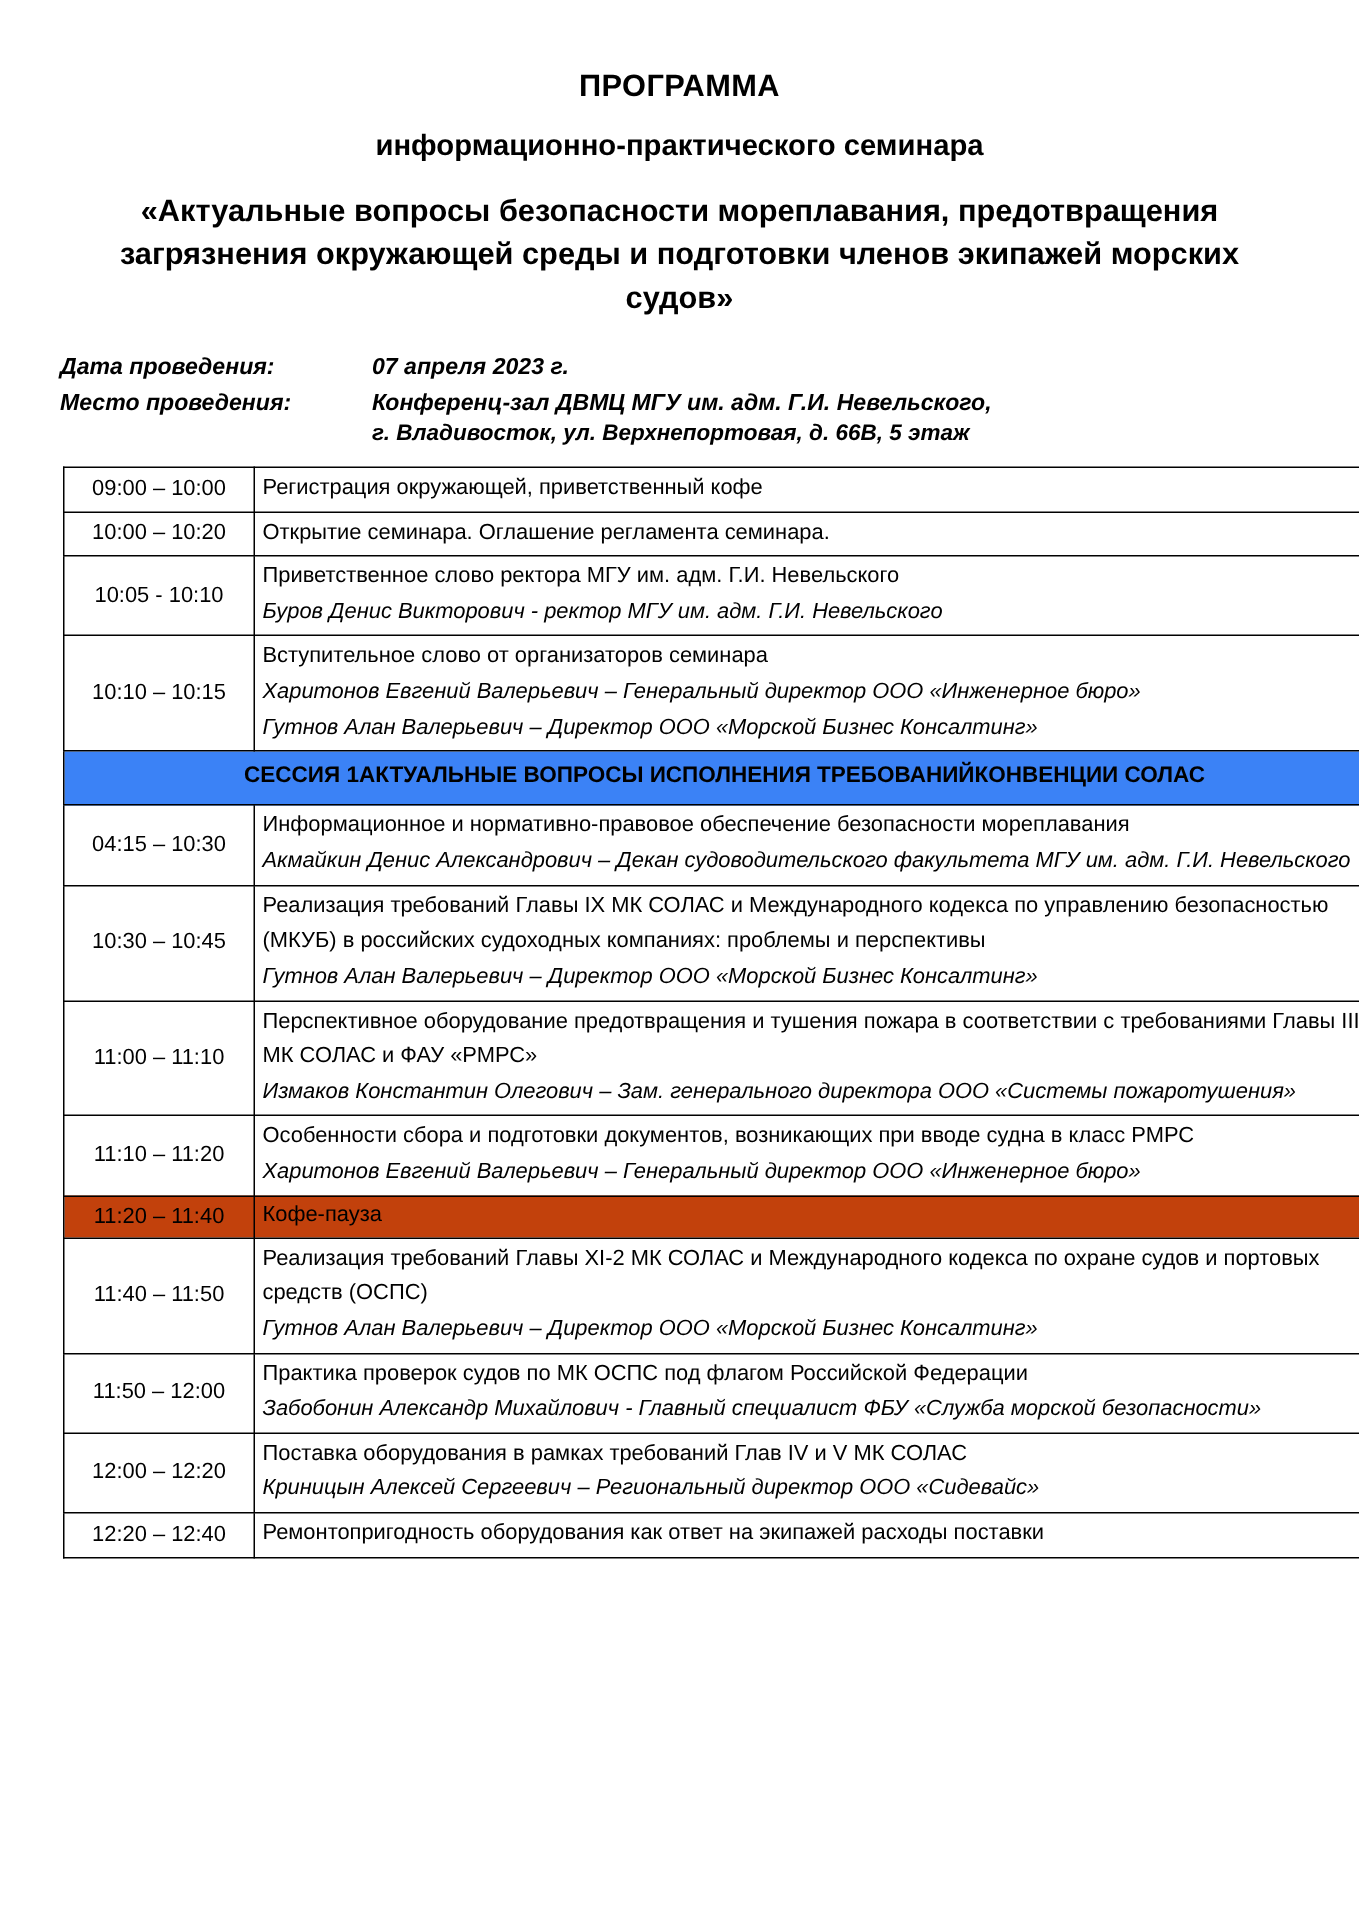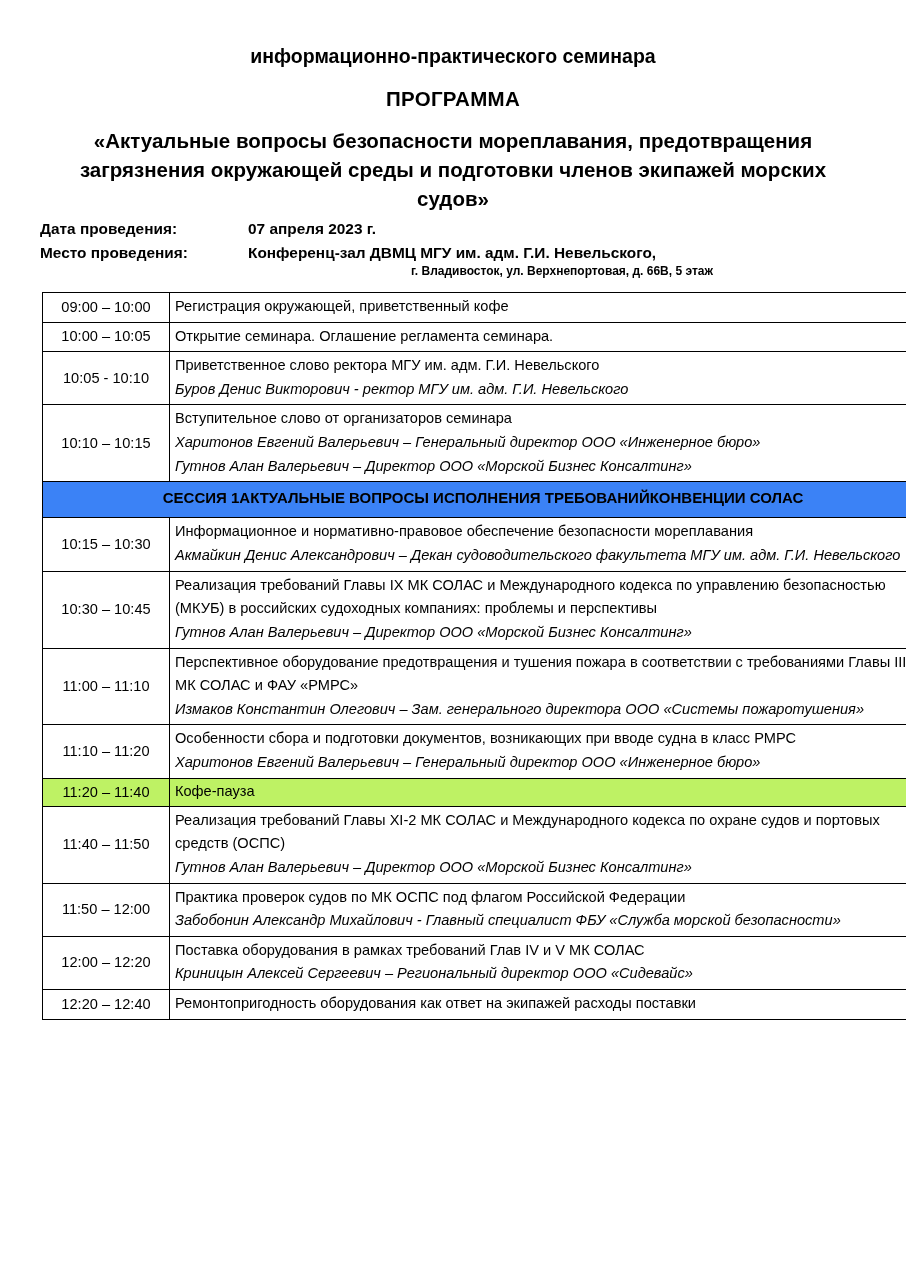--- a/index.html
+++ b/index.html
@@ -20,28 +20,28 @@
   }
 
   
   .title-block{text-align:center;}
   .t-line{font-weight:bold;line-height:1.32;}
   .t-program{font-size:20.5px;letter-spacing:.3px;margin-bottom:14px;}
   .t-sub{font-size:19.5px;margin-bottom:15px;}
   .t-name{font-size:20.5px;line-height:1.42;padding:0 28px;}
 
   
-  .meta{margin-top:4px;padding-left:10px;}
+  .meta{margin-top:20px;padding-left:10px;font-style:italic;}
   .meta-row{display:flex;align-items:flex-start;line-height:1.52;}
   .meta-label{
     font-weight:bold;font-size:15.4px;
     width:208px;flex:0 0 208px;
   }
   .meta-value{font-weight:bold;font-size:15.4px;}
-  .meta-value-indent{font-weight:bold;font-size:12px;margin-left:208px;text-align:center;}
+  .meta-value-indent{font-weight:bold;font-size:15px;margin-left:208px;}
 
   
   table.program{
     margin-top:14px;
     margin-left:12px;
     border-collapse:collapse;
     width:882px;
     table-layout:fixed;
   }
   table.program td{
@@ -66,31 +66,31 @@
   .desc .it{font-style:italic;}
 
   tr.session td{
     background:#3b82f6;
     text-align:center;
     font-weight:bold;
     font-size:15px;
     line-height:1.66;
     padding:4px 5px 6px 5px;
   }
-  tr.break td{background:#bef264;}
+  tr.break td{background:#c2410c;}
   tr.break td.desc{line-height:1.5;}
 </style>
 </head>
 <body>
 
 <div class="page">
 
   <div class="title-block">
+    <div class="t-line t-program">ПРОГРАММА</div>
     <div class="t-line t-sub">информационно-практического семинара</div>
-    <div class="t-line t-program">ПРОГРАММА</div>
     <div class="t-line t-name">
       <span class="ln">«Актуальные вопросы безопасности мореплавания,</span>
       <span class="ln">предотвращения загрязнения окружающей среды и подготовки</span>
       <span class="ln">членов экипажей морских судов»</span>
     </div>
   </div>
 
   <div class="meta">
     <div class="meta-row">
       <div class="meta-label">Дата проведения:</div>
@@ -105,21 +105,21 @@
 
   <table class="program">
     <tbody>
         <tr>
           <td class="time">09:00 – 10:00</td>
           <td class="desc">
             <span class="ln">Регистрация окружающей, приветственный кофе</span>
           </td>
         </tr>
         <tr>
-          <td class="time">10:00 – 10:05</td>
+          <td class="time">10:00 – 10:20</td>
           <td class="desc">
             <span class="ln">Открытие семинара. Оглашение регламента семинара.</span>
           </td>
         </tr>
         <tr>
           <td class="time">10:05 - 10:10</td>
           <td class="desc">
             <span class="ln">Приветственное слово ректора МГУ им. адм. Г.И. Невельского</span>
             <span class="ln it">Буров Денис Викторович - ректор МГУ им. адм. Г.И. Невельского</span>
           </td>
@@ -129,21 +129,21 @@
           <td class="desc">
             <span class="ln">Вступительное слово от организаторов семинара</span>
             <span class="ln it">Харитонов Евгений Валерьевич – Генеральный директор ООО «Инженерное бюро»</span>
             <span class="ln it">Гутнов Алан Валерьевич – Директор ООО «Морской Бизнес Консалтинг»</span>
           </td>
         </tr>
         <tr class="session">
           <td colspan="2"><span class="ln">СЕССИЯ 1</span><span class="ln">АКТУАЛЬНЫЕ ВОПРОСЫ ИСПОЛНЕНИЯ ТРЕБОВАНИЙ</span><span class="ln">КОНВЕНЦИИ СОЛАС</span></td>
         </tr>
         <tr>
-          <td class="time">10:15 – 10:30</td>
+          <td class="time">04:15 – 10:30</td>
           <td class="desc">
             <span class="ln">Информационное и нормативно-правовое обеспечение безопасности мореплавания</span>
             <span class="ln it">Акмайкин Денис Александрович – Декан судоводительского факультета МГУ им. адм. Г.И. Невельского</span>
           </td>
         </tr>
         <tr>
           <td class="time">10:30 – 10:45</td>
           <td class="desc">
             <span class="ln">Реализация требований Главы IX МК СОЛАС и Международного кодекса по управлению безопасностью (МКУБ) в российских судоходных компаниях: проблемы и перспективы</span>
             <span class="ln it">Гутнов Алан Валерьевич – Директор ООО «Морской Бизнес Консалтинг»</span>

